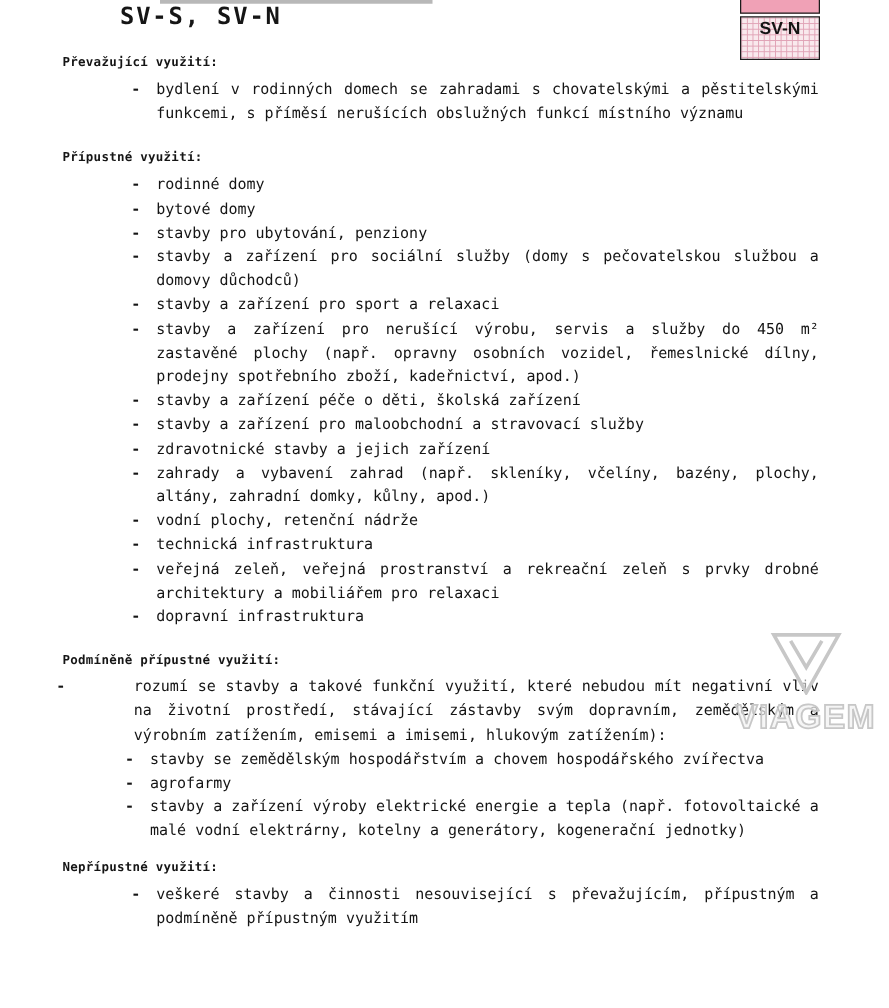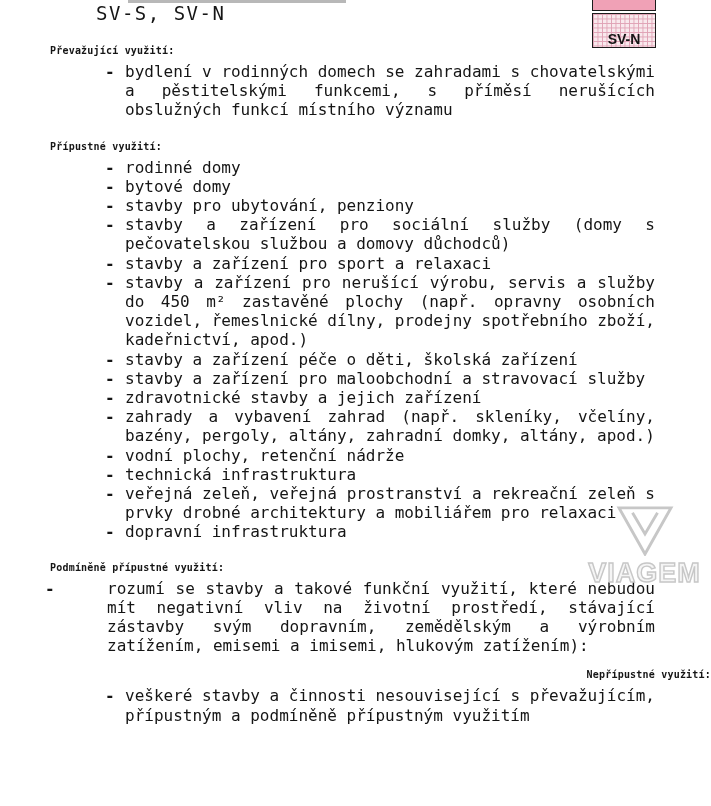--- a/index.html
+++ b/index.html
@@ -12,47 +12,47 @@
     color: #151515;
     font-family: "DejaVu Sans Mono", "Liberation Mono", monospace;
   }
   
   .cutoff-artifact {
     position: absolute; left: 128px; top: 0; width: 218px; height: 3px;
     background: #7d7d7d; opacity: .55;
   }
   .doc-title {
     margin: 3px 0 0 96px;
-    font-size: 19px; font-weight: normal; line-height: 21px;
+    font-size: 19px; font-weight: bold; line-height: 21px;
     letter-spacing: 1.5px; white-space: nowrap;
   }
   
   .swatch-solid {
     position: absolute; left: 592px; top: -9px; width: 62px; height: 18px;
     border: 1.6px solid #1c1c1c;
   }
   .swatch-grid {
     position: absolute; left: 592px; top: 13px; width: 62px; height: 33px;
     border: 1.6px solid #1c1c1c;
-    display: flex; align-items: flex-end; justify-content: center;
+    display: flex; align-items: flex-start; justify-content: center;
     font-family: "Liberation Sans", sans-serif;
     font-weight: bold; font-size: 14px; color: #141414;
   }
   .sec-h {
     margin: 18px 0 3px 50px;
     font-size: 10px; line-height: 17px; font-weight: bold;
     letter-spacing: .2px;
   }
   .sec-h.mt7  { margin-top: 17px; }
-  .sec-h.mt11 { margin-top: 11px; text-align: right; }
+  .sec-h.mt11 { margin-top: 11px; }
   ul.items { margin: 0; padding: 0; list-style: none; }
   ul.items li {
     position: relative; box-sizing: border-box;
     width: 655px; padding-left: 125px;
-    font-size: 16px; line-height: 19.2px;
+    font-size: 12px; line-height: 19.2px;
     text-align: justify;
   }
   ul.items li::before {
     content: "-"; position: absolute; left: 105px; top: 0;
     font-weight: bold;
   }
   ul.items.sub li { padding-left: 120px; }
   ul.items.sub li::before { left: 100px; }
   ul.items.intro li { padding-left: 107px; }
   ul.items.intro li::before { left: 45px; }
@@ -107,32 +107,37 @@
     <ul class="items">
       <li>rodinné domy</li>
       <li>bytové domy</li>
       <li>stavby pro ubytování, penziony</li>
       <li>stavby a zařízení pro sociální služby (domy s pečovatelskou službou a domovy důchodců)</li>
       <li>stavby a zařízení pro sport a relaxaci</li>
       <li>stavby a zařízení pro nerušící výrobu, servis a služby do 450 m² zastavěné plochy (např. opravny osobních vozidel, řemeslnické dílny, prodejny spotřebního zboží, kadeřnictví, apod.)</li>
       <li>stavby a zařízení péče o děti, školská zařízení</li>
       <li>stavby a zařízení pro maloobchodní a stravovací služby</li>
       <li>zdravotnické stavby a jejich zařízení</li>
-      <li>zahrady a vybavení zahrad (např. skleníky, včelíny, bazény, pergoly, altány, zahradní domky, altány, apod.)</li>
+      <li>zahrady a vybavení zahrad (např. skleníky, včelíny, bazény, plochy, altány, zahradní domky, kůlny, apod.)</li>
       <li>vodní plochy, retenční nádrže</li>
       <li>technická infrastruktura</li>
       <li>veřejná zeleň, veřejná prostranství a rekreační zeleň s prvky drobné architektury a mobiliářem pro relaxaci</li>
       <li>dopravní infrastruktura</li>
     </ul>
   </section>
 
   <section>
     <h2 class="sec-h mt7">Podmíněně přípustné využití:</h2>
     <ul class="items intro">
       <li>rozumí se stavby a takové funkční využití, které nebudou mít negativní vliv na životní prostředí, stávající zástavby svým dopravním, zemědělským a výrobním zatížením, emisemi a imisemi, hlukovým zatížením):</li>
+    </ul>
+    <ul class="items sub">
+      <li>stavby se zemědělským hospodářstvím a chovem hospodářského zvířectva</li>
+      <li>agrofarmy</li>
+      <li>stavby a zařízení výroby elektrické energie a tepla (např. fotovoltaické a malé vodní elektrárny, kotelny a generátory, kogenerační jednotky)</li>
     </ul>
   </section>
 
   <section>
     <h2 class="sec-h mt11">Nepřípustné využití:</h2>
     <ul class="items">
       <li>veškeré stavby a činnosti nesouvisející s převažujícím, přípustným a podmíněně přípustným využitím</li>
     </ul>
   </section>
 

